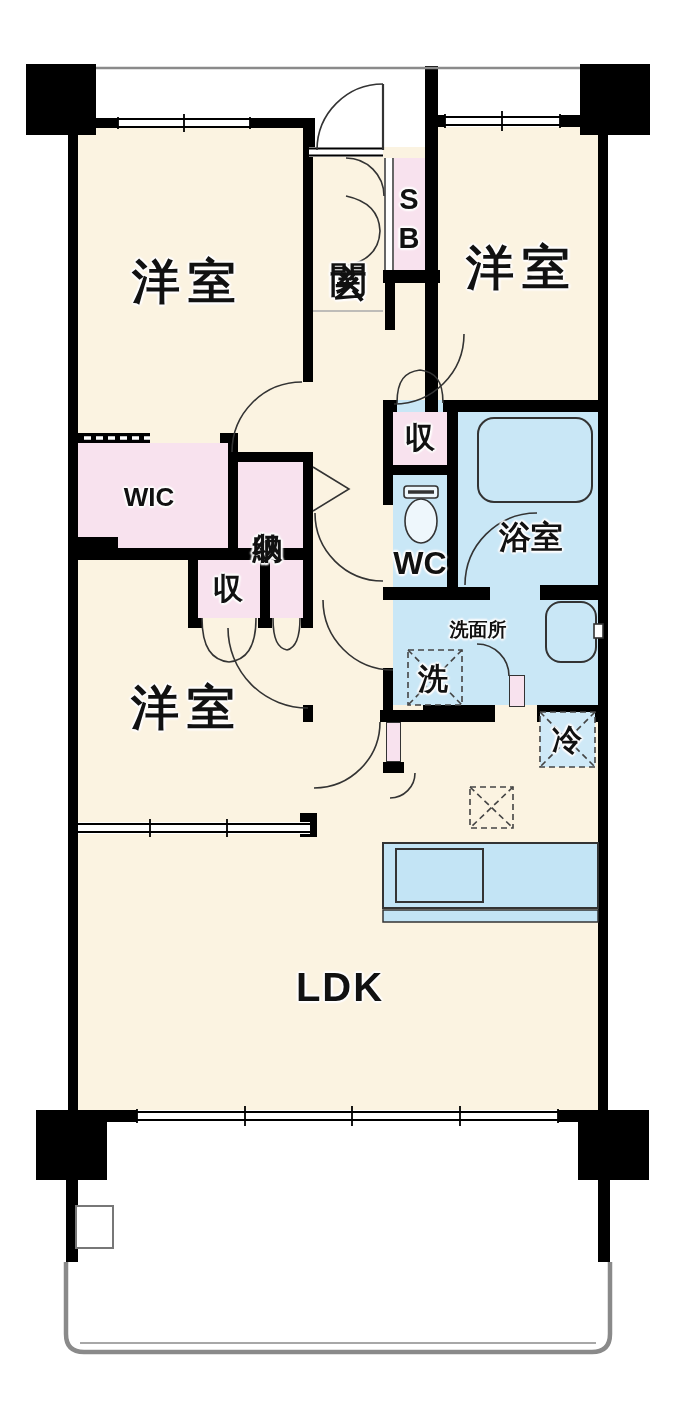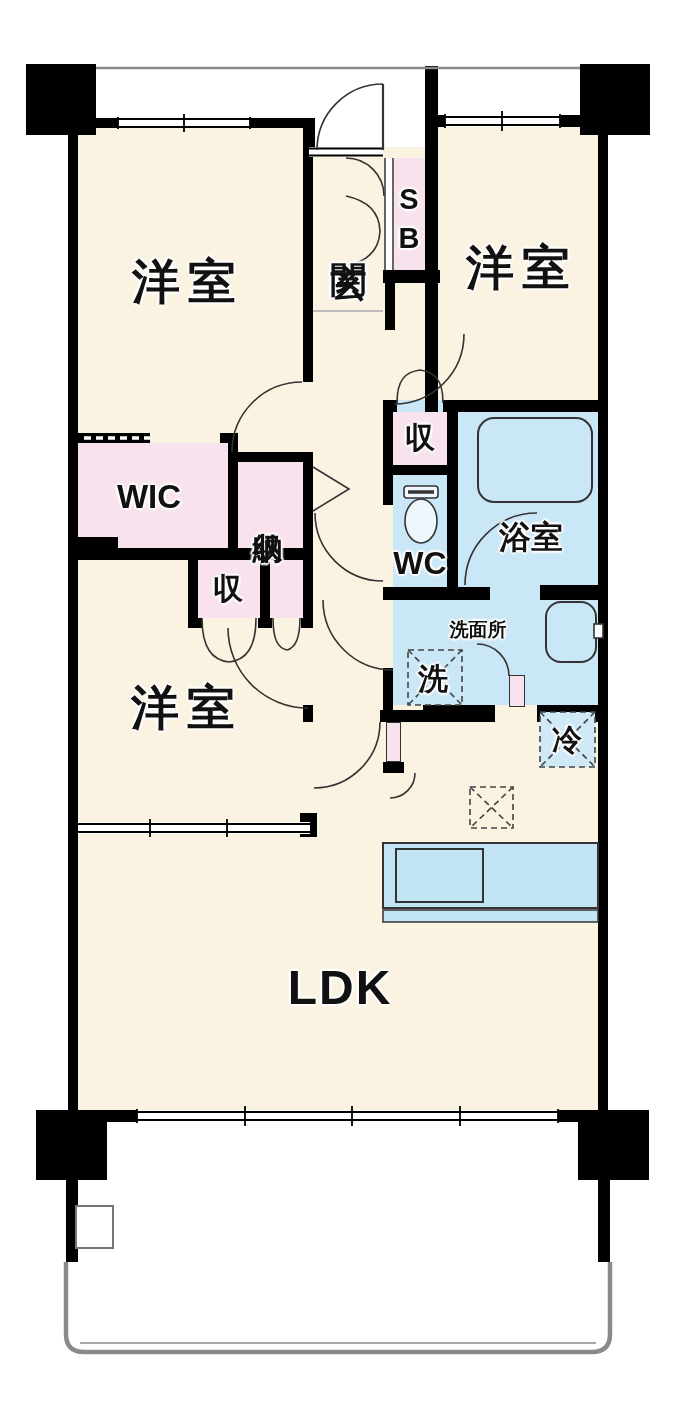--- a/index.html
+++ b/index.html
@@ -172,25 +172,25 @@
       <g stroke="#444" stroke-width="1.6" stroke-dasharray="6 4" fill="none">
         <rect x="470" y="787" width="43" height="41"></rect>
         <path d="M 470,787 L 513,828 M 513,787 L 470,828"></path>
       </g>
     </g>
   </svg>
 
   <div class="lbl" style="left:188px;top:282px;font-size:48px;letter-spacing:8px;">洋室</div>
   <div class="lbl" style="left:522px;top:268px;font-size:48px;letter-spacing:8px;">洋室</div>
   <div class="lbl" style="left:187px;top:708px;font-size:48px;letter-spacing:8px;">洋室</div>
-  <div class="lbl" style="left:340px;top:987px;font-size:48px;letter-spacing:2px;">LDK</div>
+  <div class="lbl" style="left:340px;top:987px;font-size:40px;letter-spacing:2px;">LDK</div>
   <div class="lbl vert" style="left:348px;top:235px;font-size:36px;">玄関</div>
   <div class="lbl" style="left:409px;top:199px;font-size:29px;">S</div>
   <div class="lbl" style="left:409px;top:238px;font-size:29px;">B</div>
-  <div class="lbl" style="left:149px;top:497px;font-size:33px;">WIC</div>
+  <div class="lbl" style="left:149px;top:497px;font-size:26px;">WIC</div>
   <div class="lbl vert" style="left:267px;top:510px;font-size:30px;">収納</div>
   <div class="lbl" style="left:228px;top:589px;font-size:30px;">収</div>
   <div class="lbl" style="left:420px;top:438px;font-size:30px;">収</div>
   <div class="lbl" style="left:420px;top:563px;font-size:32px;text-align:right;">WC</div>
   <div class="lbl" style="left:531px;top:538px;font-size:32px;">浴室</div>
   <div class="lbl" style="left:478px;top:630px;font-size:19px;">洗面所</div>
   <div class="lbl" style="left:433px;top:679px;font-size:30px;">洗</div>
   <div class="lbl" style="left:567px;top:740px;font-size:30px;">冷</div>
 </div>
 

